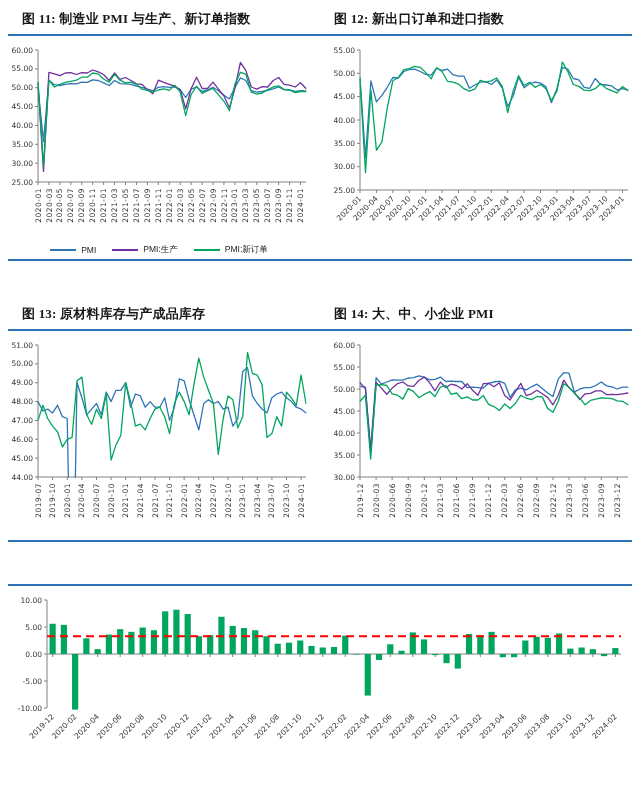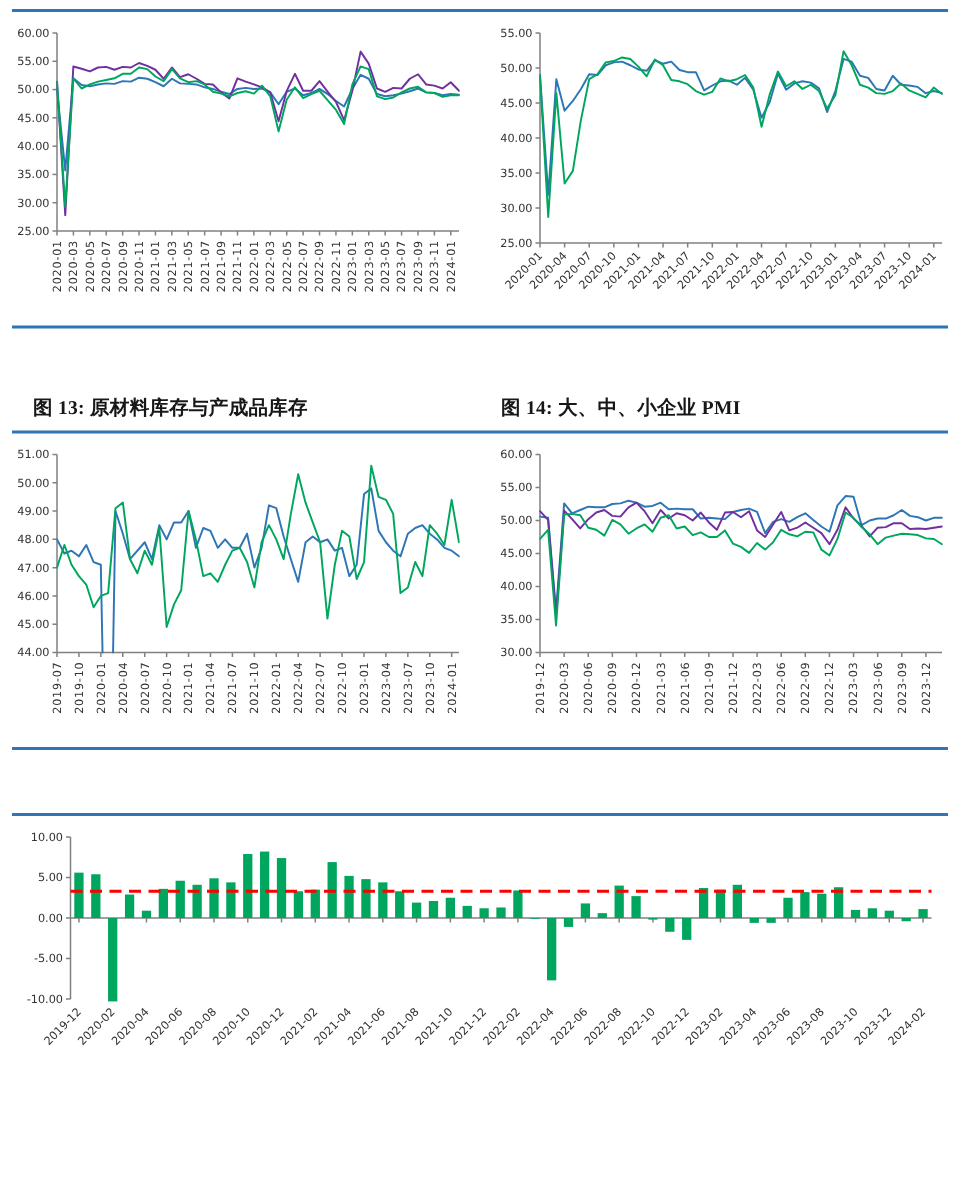--- a/index.html
+++ b/index.html
@@ -21,20 +21,24 @@
     font-size:8.5px;color:#222;margin-top:2px;}
   .legend .item{display:flex;align-items:center;white-space:nowrap;}
   .legend .sw-line{display:inline-block;width:26px;height:2px;margin-right:5px;}
 </style>
 </head>
 <body>
 
 <div class="page">
 
   <div class="fig-section">
+    <div class="titles-row">
+      <div class="fig-title">图 11: 制造业 PMI 与生产、新订单指数</div>
+      <div class="fig-title">图 12: 新出口订单和进口指数</div>
+    </div>
     <div class="rule" style="background: rgb(46, 117, 182);"></div>
     <div class="charts-row">
       <div class="fig-chart">
           <svg width="302" height="198" viewBox="0 0 302 198">
             <defs>
               <clipPath id="clip0">
                 <rect x="29.5" y="4" width="269" height="134.5"></rect>
               </clipPath>
             </defs>
             <g>
@@ -108,20 +112,34 @@
               <text x="284.1918367346939" y="144" text-anchor="end" font-size="7.5" letter-spacing="0.5" fill="#333333" transform="rotate(-90 284.1918367346939 144)">2023-11</text>
               <line x1="292.53061224489795" y1="138" x2="292.53061224489795" y2="141" stroke="#808080" stroke-width="1"></line>
               <text x="295.130612244898" y="144" text-anchor="end" font-size="7.5" letter-spacing="0.5" fill="#333333" transform="rotate(-90 295.130612244898 144)">2024-01</text>
             </g>
             <g clip-path="url(#clip0)">
               <polyline points="30.0,43.7 35.5,97.6 40.9,36.2 46.4,40.7 51.9,41.5 57.3,40.3 62.8,39.6 68.3,39.9 73.8,38.1 79.2,38.4 84.7,35.8 90.2,36.5 95.6,38.8 101.1,41.5 106.6,36.5 112.0,39.6 117.5,39.9 123.0,40.3 128.4,42.2 133.9,43.3 139.4,45.2 144.9,46.7 150.3,43.3 155.8,42.6 161.3,43.3 166.7,43.0 172.2,45.6 177.7,53.5 183.1,45.2 188.6,43.0 194.1,47.5 199.6,46.0 205.0,43.3 210.5,46.7 216.0,51.3 221.4,55.0 226.9,43.3 232.4,33.9 237.8,36.5 243.3,46.7 248.8,48.2 254.2,47.5 259.7,46.4 265.2,44.8 270.7,43.0 276.1,45.6 281.6,46.0 287.1,47.5 292.5,46.7 298.0,47.1" fill="none" stroke="#2E75B6" stroke-width="1.3" stroke-linejoin="round" stroke-linecap="round"></polyline>
               <polyline points="30.0,38.8 35.5,127.4 40.9,28.3 46.4,29.8 51.9,31.6 57.3,29.0 62.8,28.6 68.3,30.5 73.8,28.6 79.2,29.0 84.7,26.0 90.2,27.9 95.6,30.5 101.1,36.5 106.6,29.0 112.0,35.4 117.5,33.5 123.0,36.5 128.4,39.9 133.9,40.3 139.4,45.6 144.9,49.7 150.3,36.2 155.8,38.4 161.3,40.3 166.7,42.2 172.2,45.6 177.7,64.8 183.1,44.8 188.6,33.2 194.1,44.5 199.6,44.5 205.0,38.1 210.5,45.2 216.0,52.0 221.4,64.1 226.9,44.5 232.4,18.4 237.8,26.4 243.3,43.0 248.8,45.2 254.2,42.6 259.7,43.0 265.2,36.5 270.7,33.5 276.1,40.3 281.6,41.1 287.1,43.0 292.5,38.8 298.0,44.5" fill="none" stroke="#7030A0" stroke-width="1.3" stroke-linejoin="round" stroke-linecap="round"></polyline>
               <polyline points="30.0,38.4 35.5,121.8 40.9,36.2 46.4,43.0 51.9,40.3 57.3,38.4 62.8,37.3 68.3,36.2 73.8,33.2 79.2,33.2 84.7,29.0 90.2,30.1 95.6,35.0 101.1,38.1 106.6,30.1 112.0,36.2 117.5,38.8 123.0,38.1 128.4,40.3 133.9,45.2 139.4,46.4 144.9,48.2 150.3,46.0 155.8,44.8 161.3,46.4 166.7,41.1 172.2,48.2 177.7,71.6 183.1,50.5 188.6,42.2 194.1,49.4 199.6,46.7 205.0,44.5 210.5,50.9 216.0,57.3 221.4,66.7 226.9,40.3 232.4,28.3 237.8,30.1 243.3,48.2 248.8,50.1 254.2,49.0 259.7,45.6 265.2,43.0 270.7,41.8 276.1,45.6 281.6,46.0 287.1,48.6 292.5,47.5 298.0,47.5" fill="none" stroke="#00A65E" stroke-width="1.3" stroke-linejoin="round" stroke-linecap="round"></polyline>
             </g>
           </svg>
+          <div class="legend">
+            <span class="item">
+              <span class="sw-line" style="background:#2E75B6"></span>
+              <span>PMI</span>
+            </span>
+            <span class="item">
+              <span class="sw-line" style="background:#7030A0"></span>
+              <span>PMI:生产</span>
+            </span>
+            <span class="item">
+              <span class="sw-line" style="background:#00A65E"></span>
+              <span>PMI:新订单</span>
+            </span>
+          </div>
         </div>
       <div class="fig-chart">
           <svg width="302" height="198" viewBox="0 0 302 198">
             <defs>
               <clipPath id="clip1">
                 <rect x="29.5" y="4" width="269" height="142.5"></rect>
               </clipPath>
             </defs>
             <g>
               <line x1="27" y1="146" x2="30" y2="146" stroke="#808080" stroke-width="1"></line>

